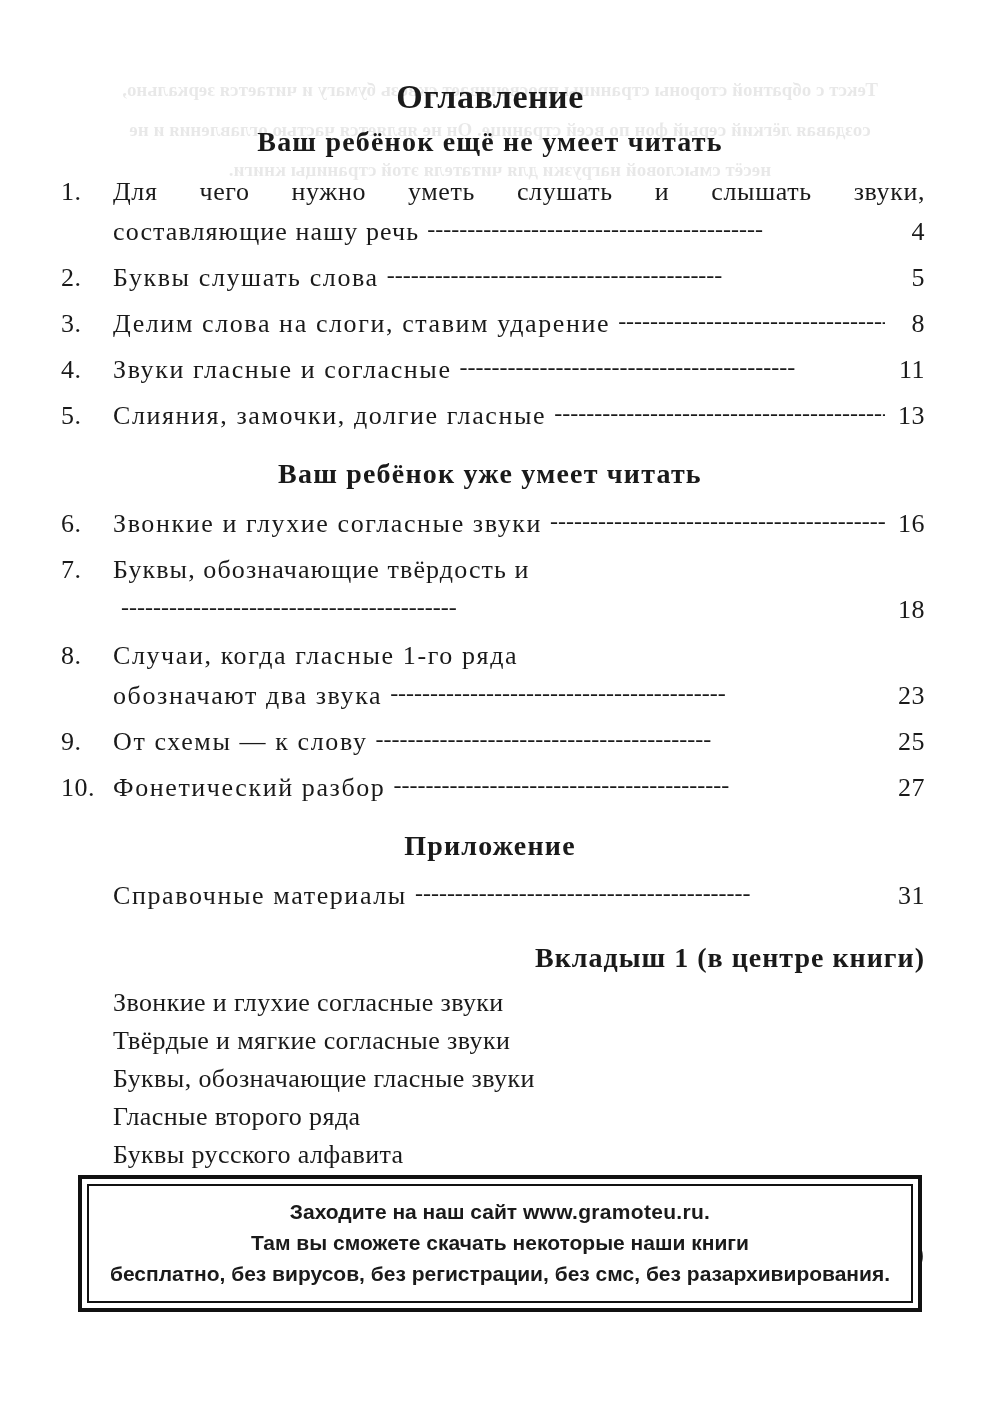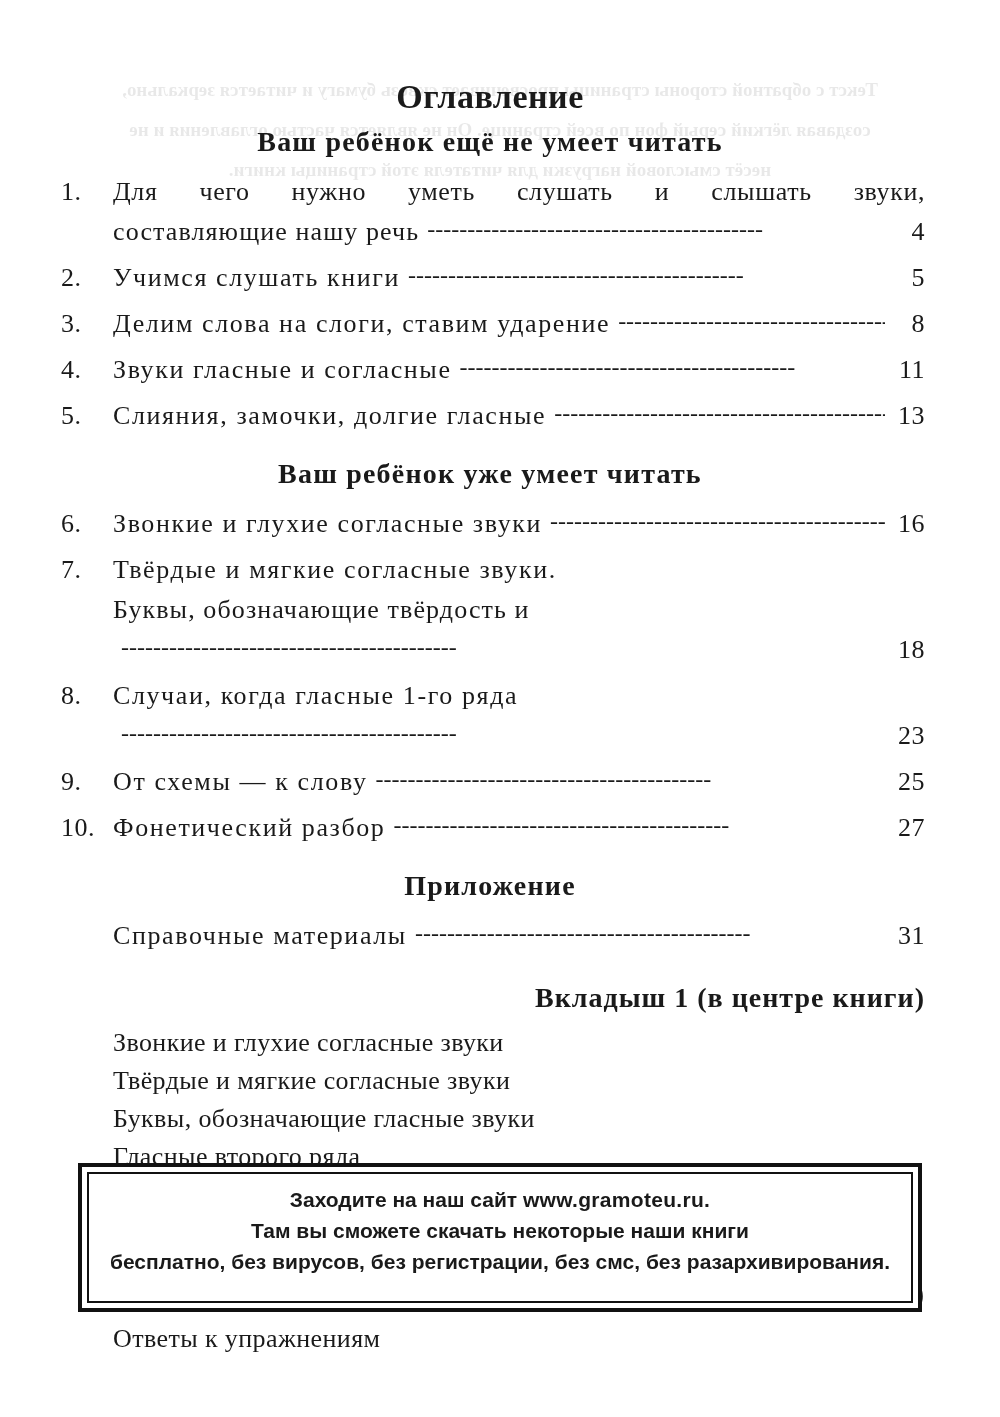--- a/index.html
+++ b/index.html
@@ -131,21 +131,21 @@
     left: 78px;
     right: 78px;
     bottom: 105px;
     border: 4px solid #111;
     padding: 5px;
     background: #fff;
     z-index: 3;
   }
   .promo-inner {
     border: 2px solid #111;
-    padding: 10px 14px 24px 14px;
+    padding: 10px 14px 12px 14px;
     text-align: center;
     font-family: "Liberation Sans", sans-serif;
     font-size: 21px;
     line-height: 31px;
     font-weight: 600;
   }
   .promo-inner .site {
     font-weight: bold;
     letter-spacing: 0.3px;
   }
@@ -174,21 +174,21 @@
           <span class="dots">------------------------------------------</span>
           <span class="page-no">4</span>
         </div>
       </div>
     </div>
 
     <div class="toc-entry">
       <div class="toc-num">2.</div>
       <div class="toc-body">
         <div class="toc-line">
-          <span class="toc-text wide">Учимся слушать книги</span>
+          <span class="toc-text wide">Буквы слушать слова</span>
           <span class="dots">------------------------------------------</span>
           <span class="page-no">5</span>
         </div>
       </div>
     </div>
 
     <div class="toc-entry">
       <div class="toc-num">3.</div>
       <div class="toc-body">
         <div class="toc-line">
@@ -231,39 +231,37 @@
           <span class="dots">------------------------------------------</span>
           <span class="page-no">16</span>
         </div>
       </div>
     </div>
 
     <div class="toc-entry">
       <div class="toc-num">7.</div>
       <div class="toc-body">
         <div class="toc-line">
-          <span class="toc-text wide">Твёрдые и мягкие согласные звуки.</span>
-        </div>
-        <div class="toc-line">
           <span class="toc-text">Буквы, обозначающие твёрдость и</span>
         </div>
         <div class="toc-line">
           <span class="dots">------------------------------------------</span>
           <span class="page-no">18</span>
         </div>
       </div>
     </div>
 
     <div class="toc-entry">
       <div class="toc-num">8.</div>
       <div class="toc-body">
         <div class="toc-line">
           <span class="toc-text wide">Случаи, когда гласные 1-го ряда</span>
         </div>
         <div class="toc-line">
+          <span class="toc-text wide">обозначают два звука</span>
           <span class="dots">------------------------------------------</span>
           <span class="page-no">23</span>
         </div>
       </div>
     </div>
 
     <div class="toc-entry">
       <div class="toc-num">9.</div>
       <div class="toc-body">
         <div class="toc-line">

